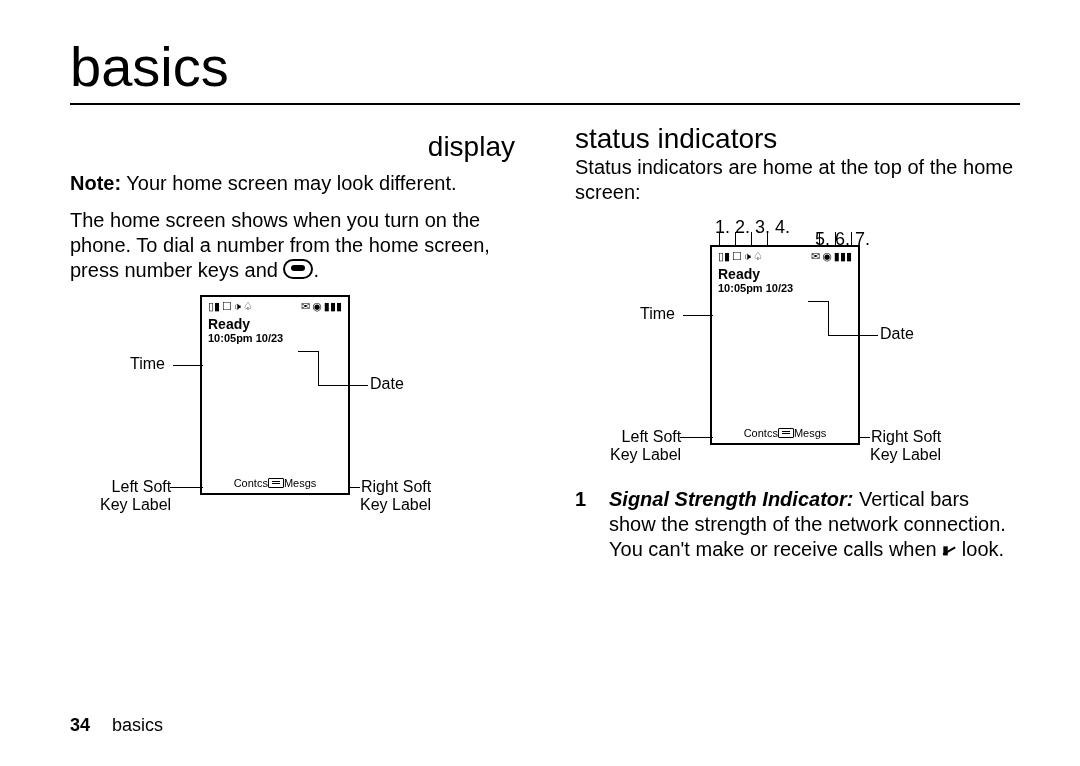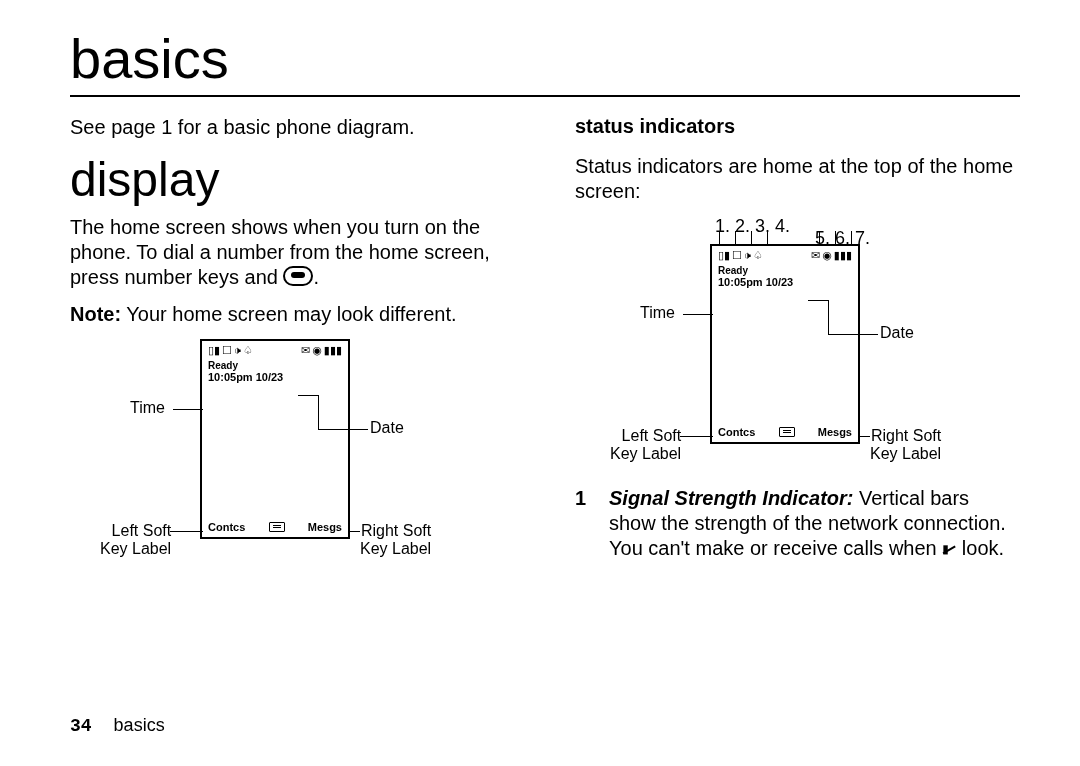--- a/index.html
+++ b/index.html
@@ -9,21 +9,21 @@
     height: 766px;
     background: #fff;
     font-family: Arial, Helvetica, sans-serif;
     color: #000;
   }
   .page {
     position: relative;
     width: 1080px;
     height: 766px;
     box-sizing: border-box;
-    padding: 26px 60px 30px 70px;
+    padding: 34px 60px 30px 70px;
   }
   .title {
     font-size: 56px;
     font-weight: 400;
     letter-spacing: 0px;
     margin: 0;
   }
   .title-rule {
     border: none;
     border-top: 2px solid #000;
@@ -36,28 +36,29 @@
   .col {
     flex: 1 1 0;
     min-width: 0;
   }
   .body-text {
     font-size: 20px;
     line-height: 1.25;
     margin: 0 0 12px 0;
   }
   .heading-lg {
-    font-size: 48px;
+    font-size: 28px;
     font-weight: 400;
     margin: 8px 0 8px 0;
+    text-align: right;
   }
   .heading-md {
-    font-size: 20px;
-    font-weight: 700;
-    margin: 0 0 16px 0;
+    font-size: 28px;
+    font-weight: 400;
+    margin: 0 0 0 0;
   }
   .note-bold { font-weight: 700; }
   .italic { font-style: italic; }
   .bold { font-weight: 700; font-style: italic; }
 
   
   .diagram-wrap {
     position: relative;
     width: 100%;
     height: 240px;
@@ -76,34 +77,34 @@
     display: flex;
     justify-content: space-between;
     align-items: center;
     font-size: 10px;
     line-height: 1;
   }
   .status-group { display: flex; gap: 2px; align-items: center; }
   .glyph { font-size: 11px; line-height: 1; }
   .phone-ready {
     font-weight: 700;
-    font-size: 10px;
+    font-size: 14px;
     margin-top: 4px;
   }
   .phone-time {
     font-weight: 700;
     font-size: 11px;
     margin-top: 0px;
   }
   .phone-softbar {
     position: absolute;
     left: 6px; right: 6px; bottom: 4px;
     display: flex;
-    justify-content: space-between;
-    font-weight: 700;
+    justify-content: center;
+    font-weight: 400;
     font-size: 11px;
     align-items: center;
   }
   .soft-mid {
     width: 14px; height: 8px;
     border: 1.5px solid #000;
     border-radius: 1px;
     position: relative;
   }
   .soft-mid::before, .soft-mid::after {
@@ -136,21 +137,21 @@
     font-size:18px;
     white-space:nowrap;
   }
 
   .footer {
     position: absolute;
     left: 70px;
     bottom: 30px;
     font-size: 18px;
   }
-  .footer .pg { font-weight: 700; margin-right: 22px; font-family: Liberation Mono, monospace; }
+  .footer .pg { font-weight: 700; margin-right: 22px; }
 
   .ok-key {
     display:inline-block;
     width:26px; height:16px;
     border:2px solid #000;
     border-radius:10px;
     vertical-align:-2px;
     position:relative;
   }
   .ok-key::after{
@@ -193,31 +194,30 @@
 
 <div class="page">
 
   <h1 class="title">basics</h1>
   <hr class="title-rule">
 
   <div class="columns">
 
     <div class="col">
 
-      <p class="body-text">See page 1 for a basic phone diagram.</p>
 
       <h2 class="heading-lg">display</h2>
+
+      <p class="body-text">
+        <span class="note-bold">Note:</span><span> Your home screen may look different.</span>
+      </p>
 
       <p class="body-text">
         <span>The home screen shows when you turn on the phone. To dial a number from the home screen, press number keys and </span>
         <span class="ok-key"></span><span>.</span>
-      </p>
-
-      <p class="body-text">
-        <span class="note-bold">Note:</span><span> Your home screen may look different.</span>
       </p>
 
       <div class="diagram-wrap">
         <div class="phone" style="left:130px; top:0;">
           <div class="phone-status-row">
             <span class="status-group">
               <span class="glyph">▯▮</span>
               <span class="glyph">☐</span>
               <span class="glyph">🕩</span>
               <span class="glyph">♤</span>

